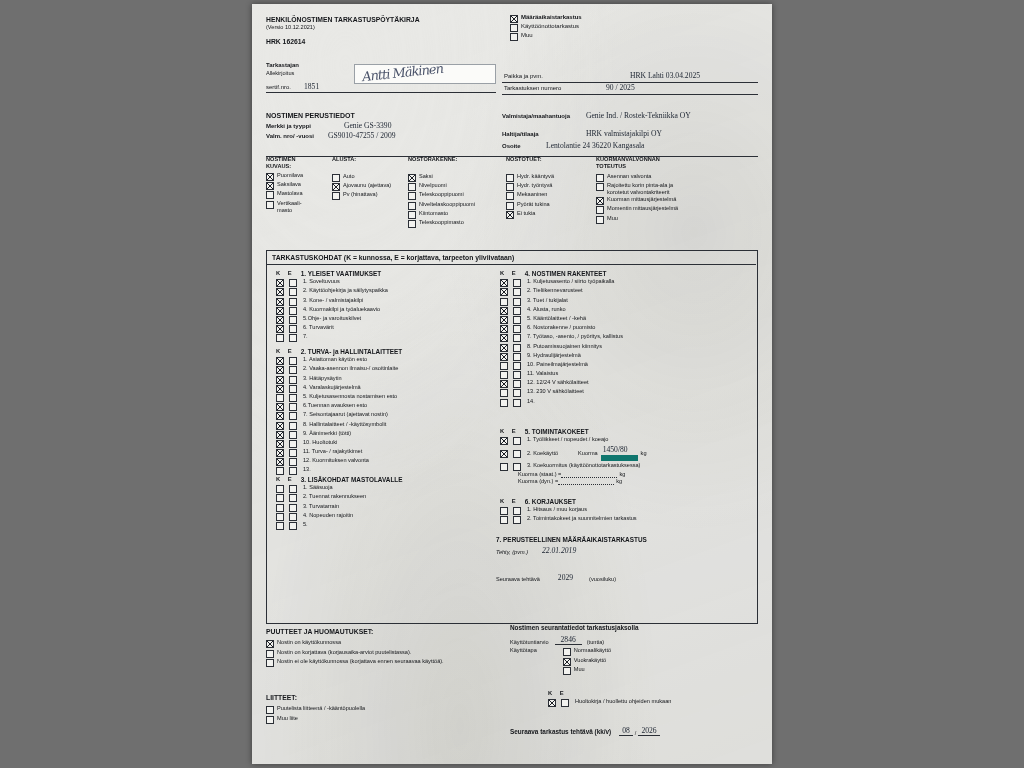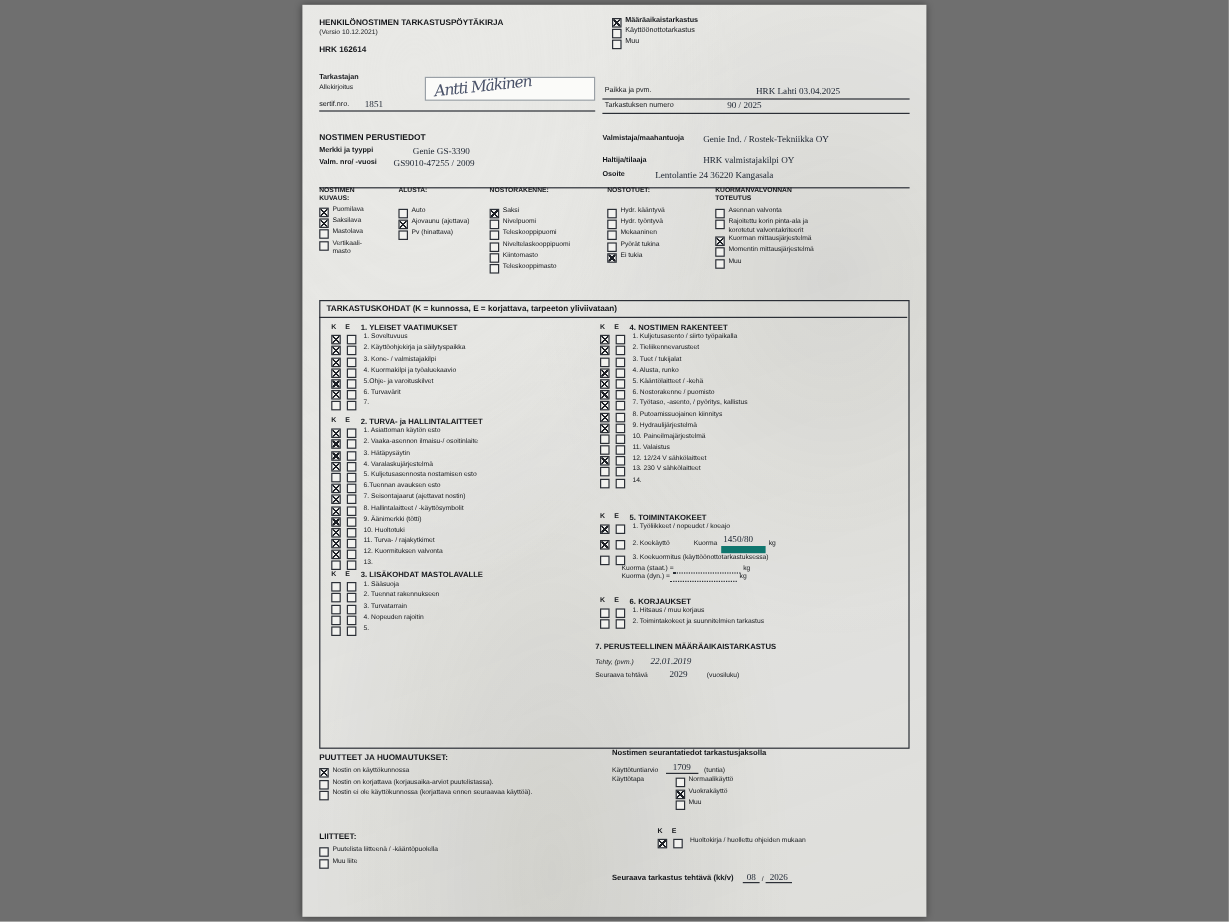--- a/index.html
+++ b/index.html
@@ -635,21 +635,21 @@
   </div>
 
   <div class="blk" style="left:244px;top:532px;width:250px;">
     <div class="b" style="font-size:6.4px;">7. PERUSTEELLINEN MÄÄRÄAIKAISTARKASTUS</div>
     <div style="display:flex;align-items:flex-end;margin-top:2px;font-style:italic;">
       <span class="tiny">Tehty, (pvm.)</span>
       <span class="hw" style="margin-left:14px;">22.01.2019</span>
     </div>
     <div style="display:flex;align-items:flex-end;margin-top:2px;">
       <span class="tiny">Seuraava tehtävä</span>
-      <span class="hw" style="margin-left:18px;">2029</span>
+      <span class="hw" style="margin-left:18px;margin-top:16px;">2029</span>
       <span class="tiny" style="margin-left:16px;">(vuosiluku)</span>
     </div>
   </div>
 
   <div class="blk" style="left:14px;top:624px;width:244px;">
     <div class="b" style="font-size:6.8px;">PUUTTEET JA HUOMAUTUKSET:</div>
     <div style="margin-top:3px;">
       <div class="item">
           <span class="cb x"></span>
           <span class="tiny">Nostin on käyttökunnossa</span>
@@ -676,21 +676,21 @@
           <span class="cb"></span>
           <span class="tiny">Muu liite</span>
         </div>
     </div>
   </div>
 
   <div class="blk" style="left:258px;top:620px;width:246px;">
     <div class="b" style="font-size:6.4px;">Nostimen seurantatiedot tarkastusjaksolla</div>
     <div style="display:flex;align-items:flex-end;margin-top:3px;">
       <span class="tiny">Käyttötuntiarvio</span>
-      <span class="hw" style="margin-left:6px;border-bottom:1px solid #2b2f36;padding:0 6px;">1709</span>
+      <span class="hw" style="margin-left:6px;border-bottom:1px solid #2b2f36;padding:0 6px;">2846</span>
       <span class="tiny" style="margin-left:5px;">(tuntia)</span>
     </div>
     <div style="display:flex;margin-top:2px;">
       <span class="tiny">Käyttötapa</span>
       <span style="margin-left:26px;">
         <div class="item">
             <span class="cb"></span>
             <span class="tiny">Normaalikäyttö</span>
           </div>
         <div class="item">

